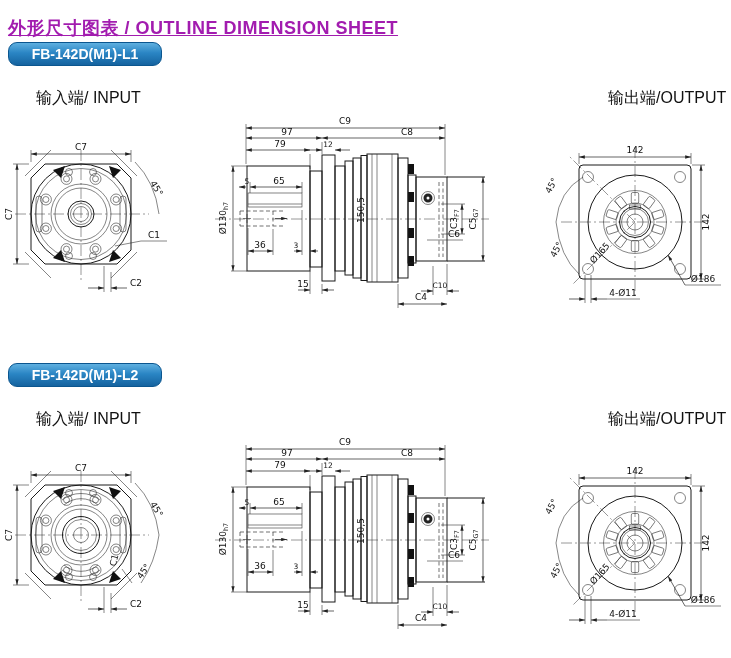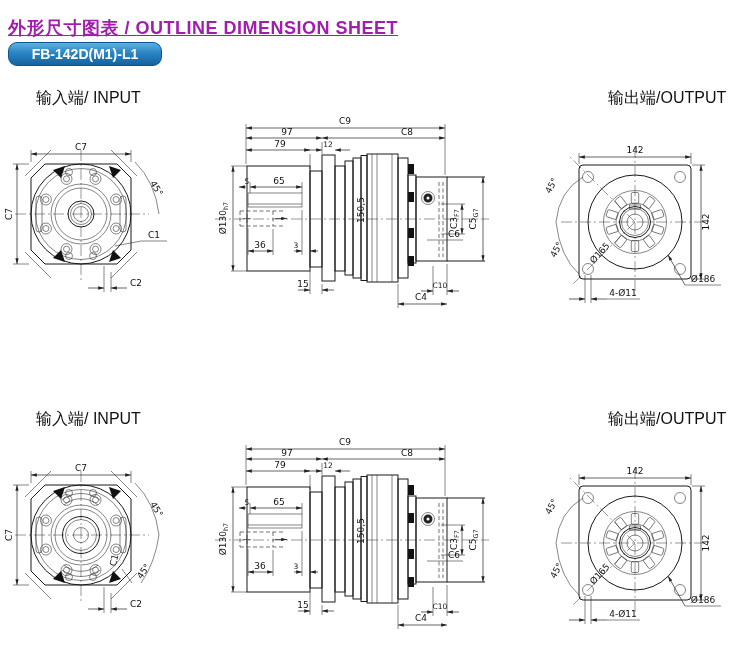--- a/index.html
+++ b/index.html
@@ -363,20 +363,21 @@
 
       <g>
         <line class="dimS" x1="123" y1="120" x2="140" y2="150"></line>
         <line class="ext" x1="140" y1="150" x2="176" y2="150"></line>
         <text class="dlab" x="158" y="147" text-anchor="middle">Ø186</text>
       </g>
     </svg>
   </div>
 
   <div class="section s1 l2">
+    <div class="model-badge">FB-142D(M1)-L2</div>
     <div class="io-label io-in">输入端/ INPUT</div>
     <div class="io-label io-out">输出端/OUTPUT</div>
 
     <svg class="input-view" width="175" height="170" viewBox="0 0 175 170">
 
       <line class="cl" x1="10" y1="84" x2="144" y2="84"></line>
       <line class="cl" x1="76" y1="20" x2="76" y2="150"></line>
 
       <g class="thin">
         <line x1="20" y1="46" x2="46" y2="20"></line>

